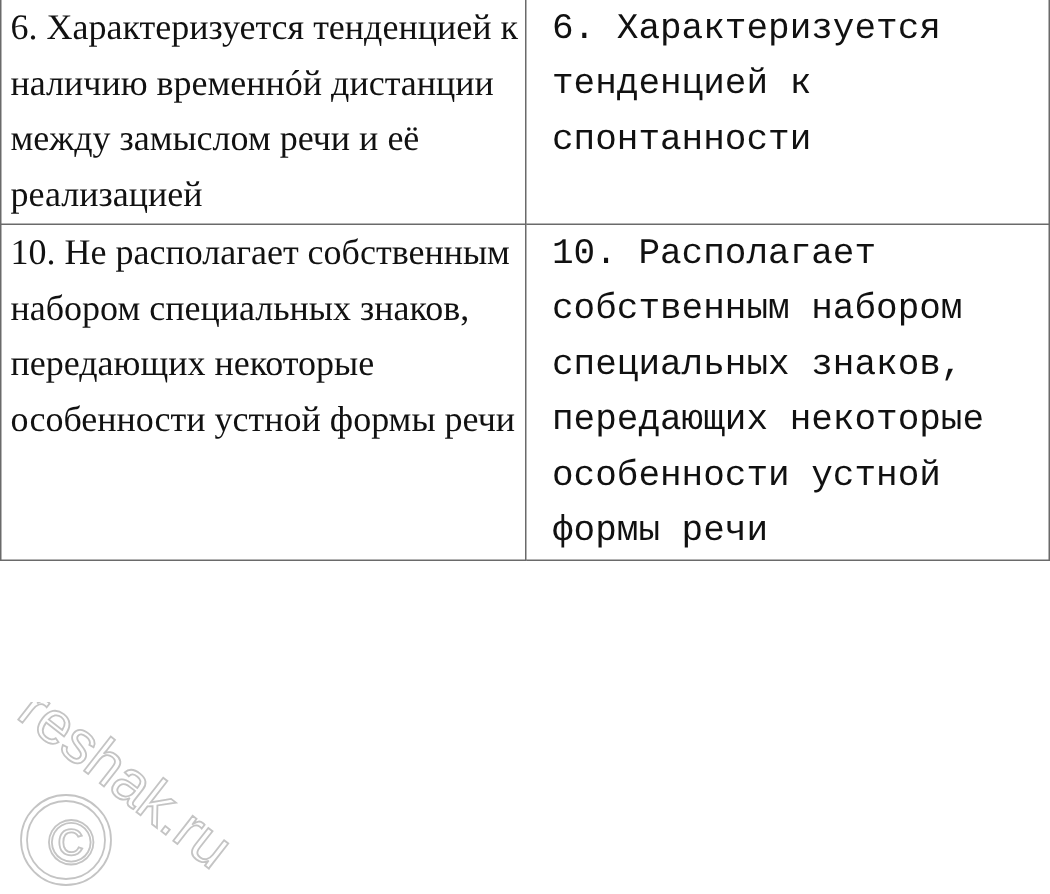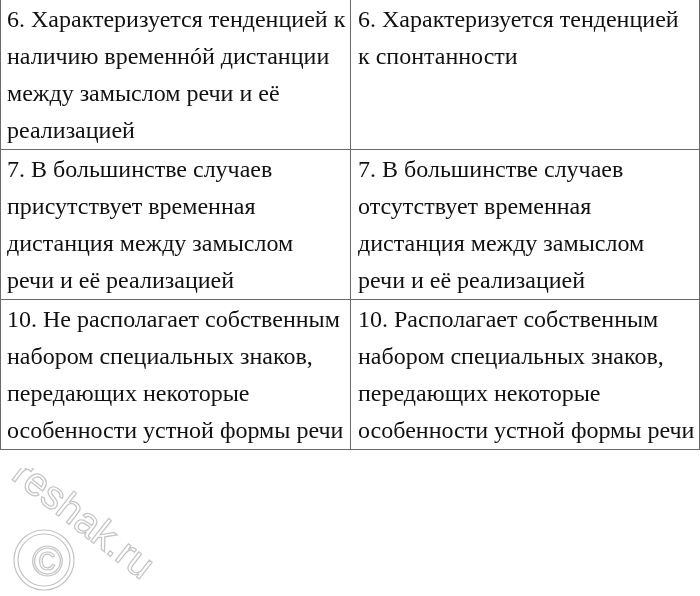--- a/index.html
+++ b/index.html
@@ -25,21 +25,22 @@
     }
     .doc-table td {
       border: 1.5px solid #6a6a6a;
       vertical-align: top;
       padding: 1px 4px 0 6px;
       font-size: 24px;
       line-height: 37px;
       word-wrap: break-word;
     }
     .doc-table td.col-right {
-      padding-left: 7px;
+      padding-left: 17px;
+      font-family: Liberation Mono, monospace;
     }
     .row-1 td { height: 147px; }
     .row-2 td { height: 146px; }
     .row-3 td { height: 73px; }
     .row-4 td { height: 73px; }
     .row-5 td { height: 147px; }
 
     .watermark {
       position: absolute;
       left: 6px;
@@ -58,24 +59,20 @@
 <table class="doc-table">
   <colgroup>
     <col style="width:350px">
     <col style="width:349px">
   </colgroup>
   <tbody>
     <tr class="row-1">
       <td class="col-left">6. Характеризуется тенденцией к наличию временнóй дистанции между замыслом речи и её реализацией</td>
       <td class="col-right">6. Характеризуется тенденцией к спонтанности</td>
     </tr>
-    <tr class="row-2">
-      <td class="col-left">7. В большинстве случаев присутствует временная дистанция между замыслом речи и её реализацией</td>
-      <td class="col-right">7. В большинстве случаев отсутствует временная дистанция между замыслом речи и её реализацией</td>
-    </tr>
     <tr class="row-5">
       <td class="col-left">10. Не располагает собственным набором специальных знаков, передающих некоторые особенности устной формы речи</td>
       <td class="col-right">10. Располагает собственным набором специальных знаков, передающих некоторые особенности устной формы речи</td>
     </tr>
   </tbody>
 </table>
 
 <div class="watermark">
   <svg width="200" height="140" viewBox="0 0 200 140" xmlns="http://www.w3.org/2000/svg">
     <g transform="translate(4,10) rotate(38)" fill="none" stroke="#c4c4c4" stroke-width="1.2">

